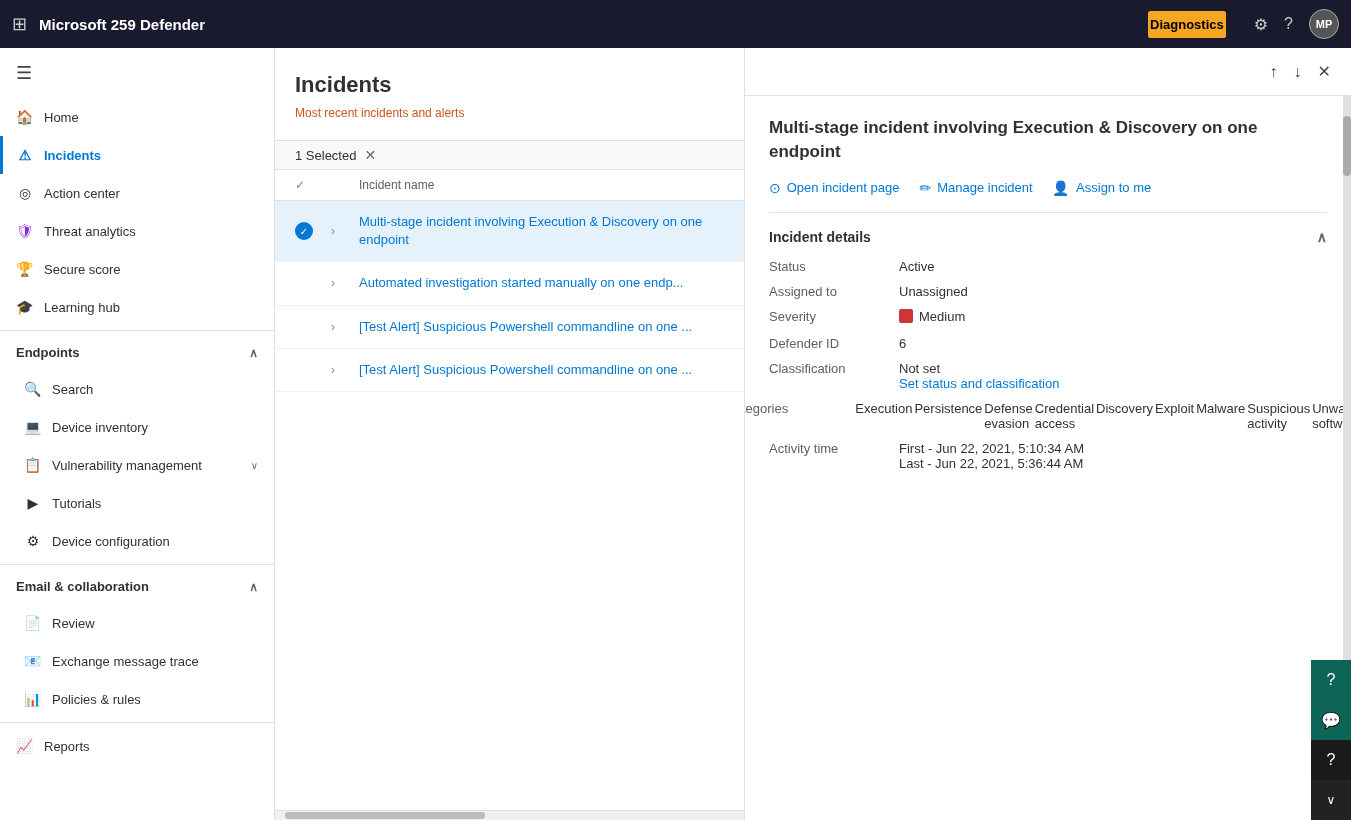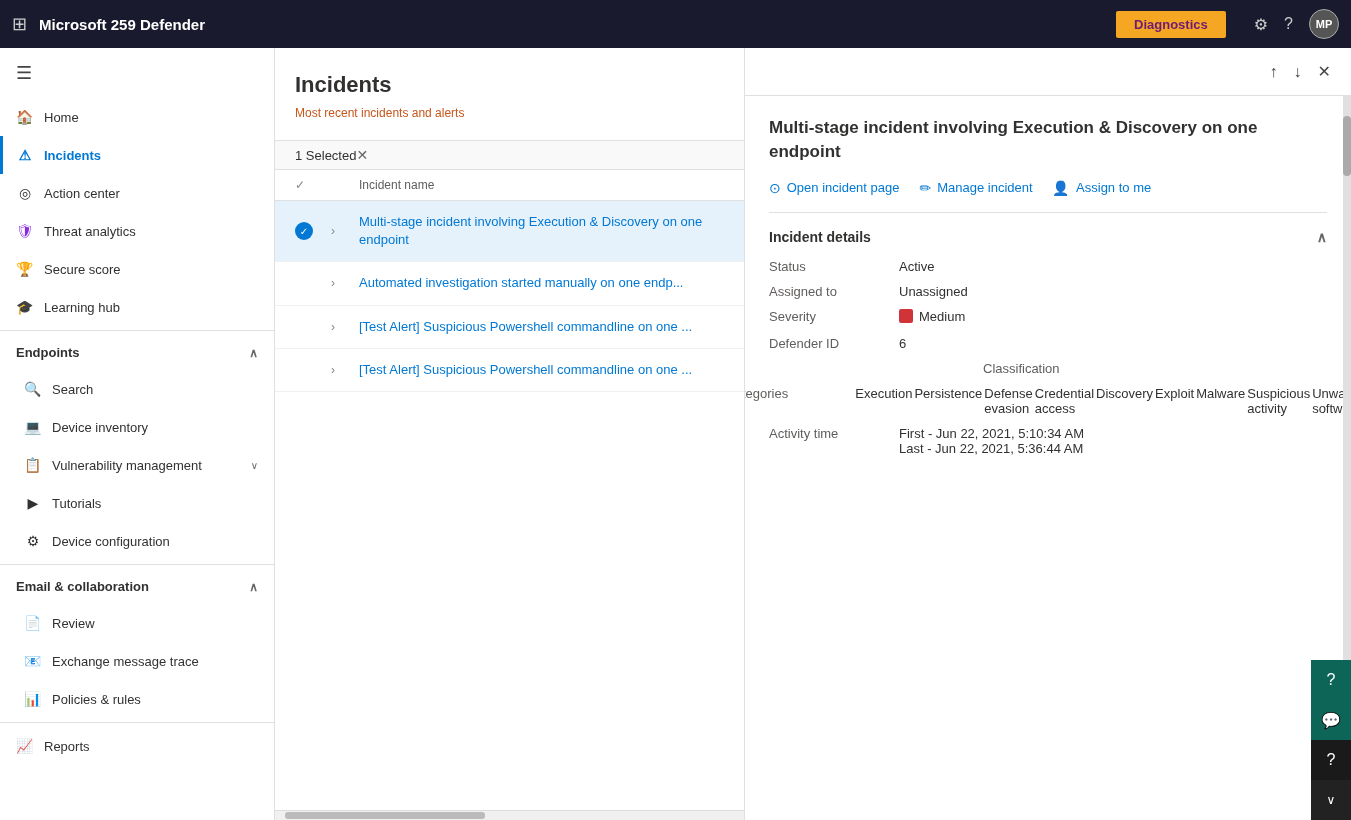--- a/index.html
+++ b/index.html
@@ -12,23 +12,23 @@
       display: flex;
       align-items: center;
       padding: 0 12px;
       gap: 12px;
       flex-shrink: 0;
     }
     .topbar-grid-icon { color: #ccc; font-size: 18px; cursor: pointer; }
     .topbar-title { color: #fff; font-size: 15px; font-weight: 600; flex: 1; }
     .topbar-diagnostics {
       background: #f5a623;
-      color: #701a75;
+      color: #000000;
       font-weight: 600;
-      padding: 6px 18px;
+      padding: 6px 2px;
       border-radius: 2px;
       font-size: 13px;
     }
     .topbar-icons { display: flex; align-items: center; gap: 16px; margin-left: 16px; }
     .topbar-icon { color: #ccc; font-size: 16px; cursor: pointer; }
     .topbar-avatar {
       width: 30px; height: 30px; border-radius: 50%;
       background: #555; color: #fff; display: flex; align-items: center; justify-content: center;
       font-size: 11px; font-weight: 600; border: 1px solid #aaa; cursor: pointer;
     }
@@ -74,21 +74,21 @@
       border-right: 1px solid #e0e0e0;
       display: flex;
       flex-direction: column;
       flex-shrink: 0;
       overflow: hidden;
     }
     .incidents-header { padding: 24px 20px 8px; border-bottom: 1px solid #e0e0e0; }
     .incidents-title { font-size: 22px; font-weight: 700; color: #323130; margin-bottom: 8px; }
     .incidents-subtitle { font-size: 12px; color: #c8561a; margin-bottom: 12px; }
     .selection-bar {
-      display: flex; align-items: center; 
+      display: flex; align-items: center; gap: 8px;
       padding: 6px 20px; background: #f9f9f9; border-bottom: 1px solid #e0e0e0;
       font-size: 13px; color: #323130;
     }
     .selection-bar-x { cursor: pointer; color: #666; font-size: 14px; }
 
     .incidents-table { flex: 1; overflow-y: auto; }
     .incidents-col-header {
       display: flex; align-items: center; gap: 8px;
       padding: 8px 20px; border-bottom: 1px solid #e0e0e0;
       font-size: 12px; color: #605e5c;
@@ -387,20 +387,24 @@
           </span>
         </div>
 
         <div class="detail-field">
           <span class="detail-field-label">Defender ID</span>
           <span class="detail-field-value">6</span>
         </div>
 
         <div class="detail-field">
           <span class="detail-field-label">Classification</span>
+          <span class="detail-field-value">
+            <div>Not set</div>
+            <div class="link-text">Set status and classification</div>
+          </span>
         </div>
 
         <div class="detail-field">
           <span class="detail-field-label">Categories</span>
           <span class="detail-field-value">
             <div class="categories-list">
               <span>Execution</span>
               <span>Persistence</span>
               <span>Defense evasion</span>
               <span>Credential access</span>

